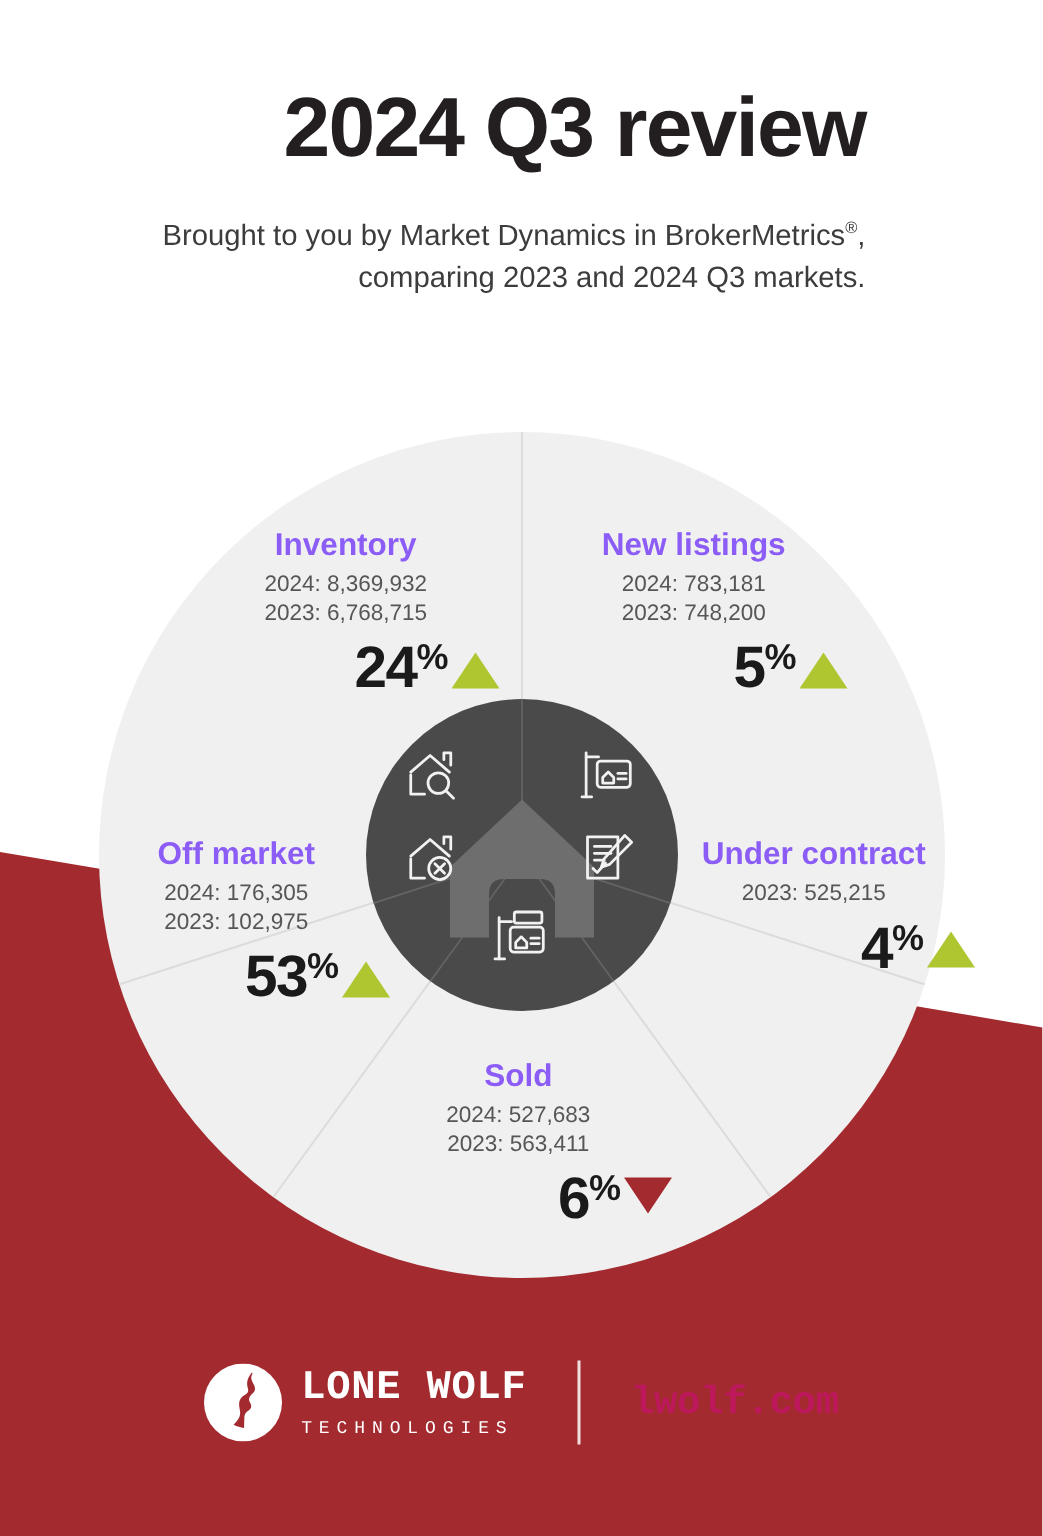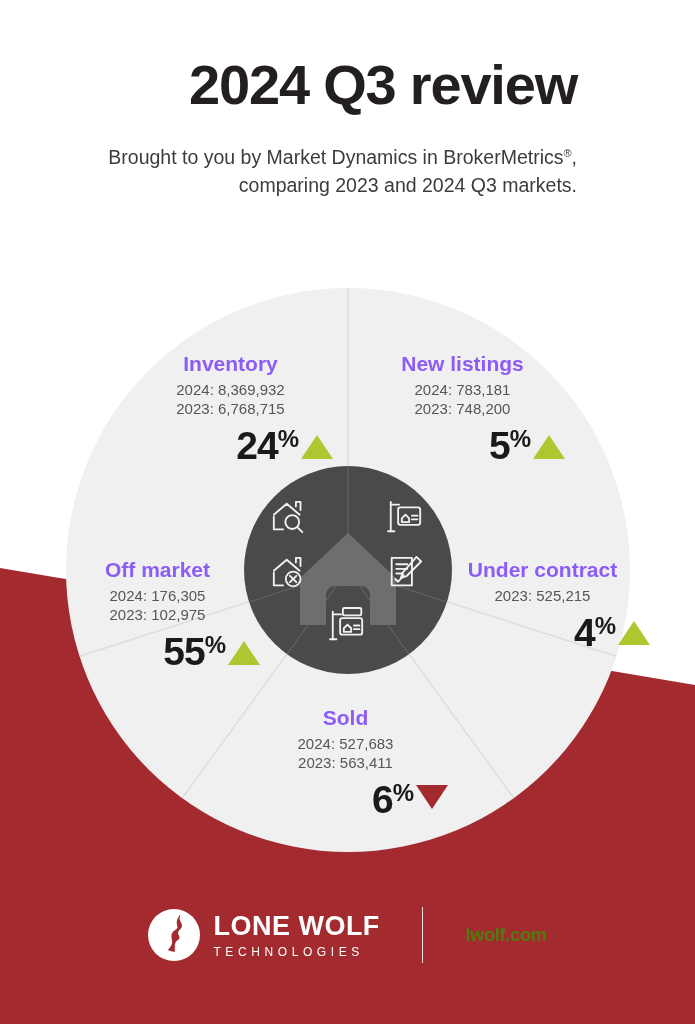--- a/index.html
+++ b/index.html
@@ -66,39 +66,39 @@
   #seg-under-contract{left:435px;top:558px;width:215px;}
   #seg-sold{left:243px;top:706px;width:205px;}
 
   #seg-inventory .seg-delta{padding-left:6px;}
   #seg-off-market .seg-delta{padding-left:4px;}
   #seg-under-contract .seg-delta{padding-left:10px;}
 
   
   .footer{
     position:absolute;left:0;top:895px;width:695px;height:80px;
-    display:flex;align-items:center;justify-content:center;gap:8px;
+    display:flex;align-items:center;justify-content:center;gap:0;font-family:Liberation Mono, monospace;
   }
   .logo-block{display:flex;align-items:center;gap:13px;}
   .logo-mark{width:52px;height:52px;flex:0 0 52px;}
   .logo-words{display:flex;flex-direction:column;justify-content:center;}
   .logo-name{
     font-size:27px;font-weight:bold;color:#ffffff;letter-spacing:0.5px;
     line-height:1;
   }
   .logo-sub{
     font-size:12px;color:#ffffff;letter-spacing:4.6px;line-height:1;
     margin-top:6px;
   }
   .divider{
     width:1.5px;height:56px;background:#ffffff;opacity:.85;
     margin:0 34px;
   }
   .site{
-    font-size:18px;font-weight:bold;color:#4d7c0f;letter-spacing:-0.2px;
+    font-size:26px;font-weight:bold;color:#be185d;letter-spacing:-0.2px;
   }
 </style>
 </head>
 <body>
 
 <div id="poster">
 
   <svg class="bg-layer" viewBox="0 0 695 1024" width="695" height="1024" aria-hidden="true">
     <rect x="0" y="0" width="695" height="1024" fill="#ffffff"></rect>
     <polygon points="0,568 695,685 695,1024 0,1024" fill="#A32A2E"></polygon>
@@ -213,21 +213,21 @@
       <span class="seg-pct"><span>5</span><span class="sym">%</span></span>
       <span class="tri up"></span>
     </div>
   </div>
 
   <div class="seg" id="seg-off-market">
     <div class="seg-title">Off market</div>
     <div class="seg-row">2024: 176,305</div>
     <div class="seg-row">2023: 102,975</div>
     <div class="seg-delta">
-      <span class="seg-pct"><span>55</span><span class="sym">%</span></span>
+      <span class="seg-pct"><span>53</span><span class="sym">%</span></span>
       <span class="tri up"></span>
     </div>
   </div>
 
   <div class="seg" id="seg-under-contract">
     <div class="seg-title">Under contract</div>
     <div class="seg-row">2023: 525,215</div>
     <div class="seg-delta">
       <span class="seg-pct"><span>4</span><span class="sym">%</span></span>
       <span class="tri up"></span>

